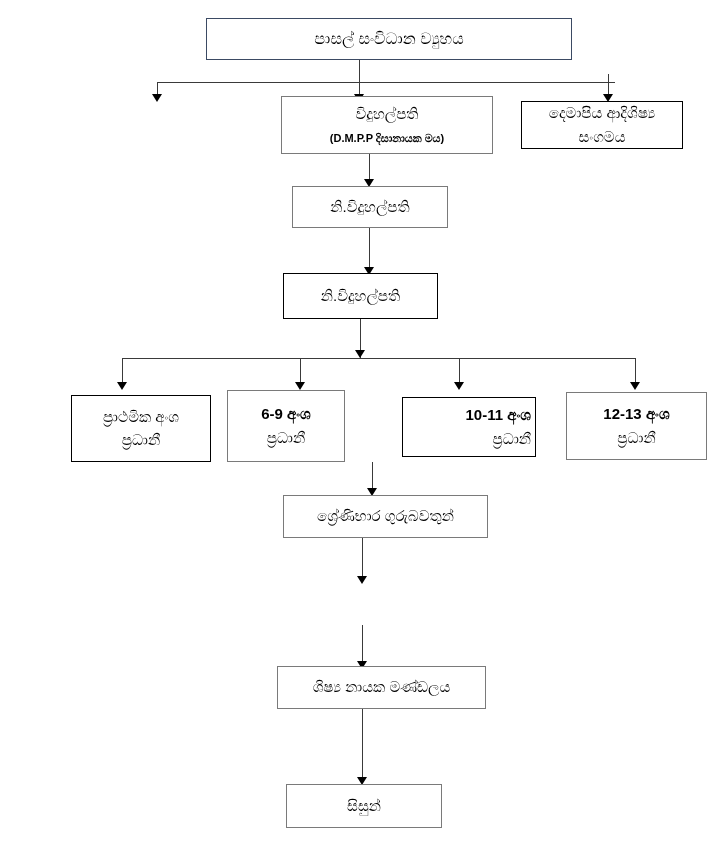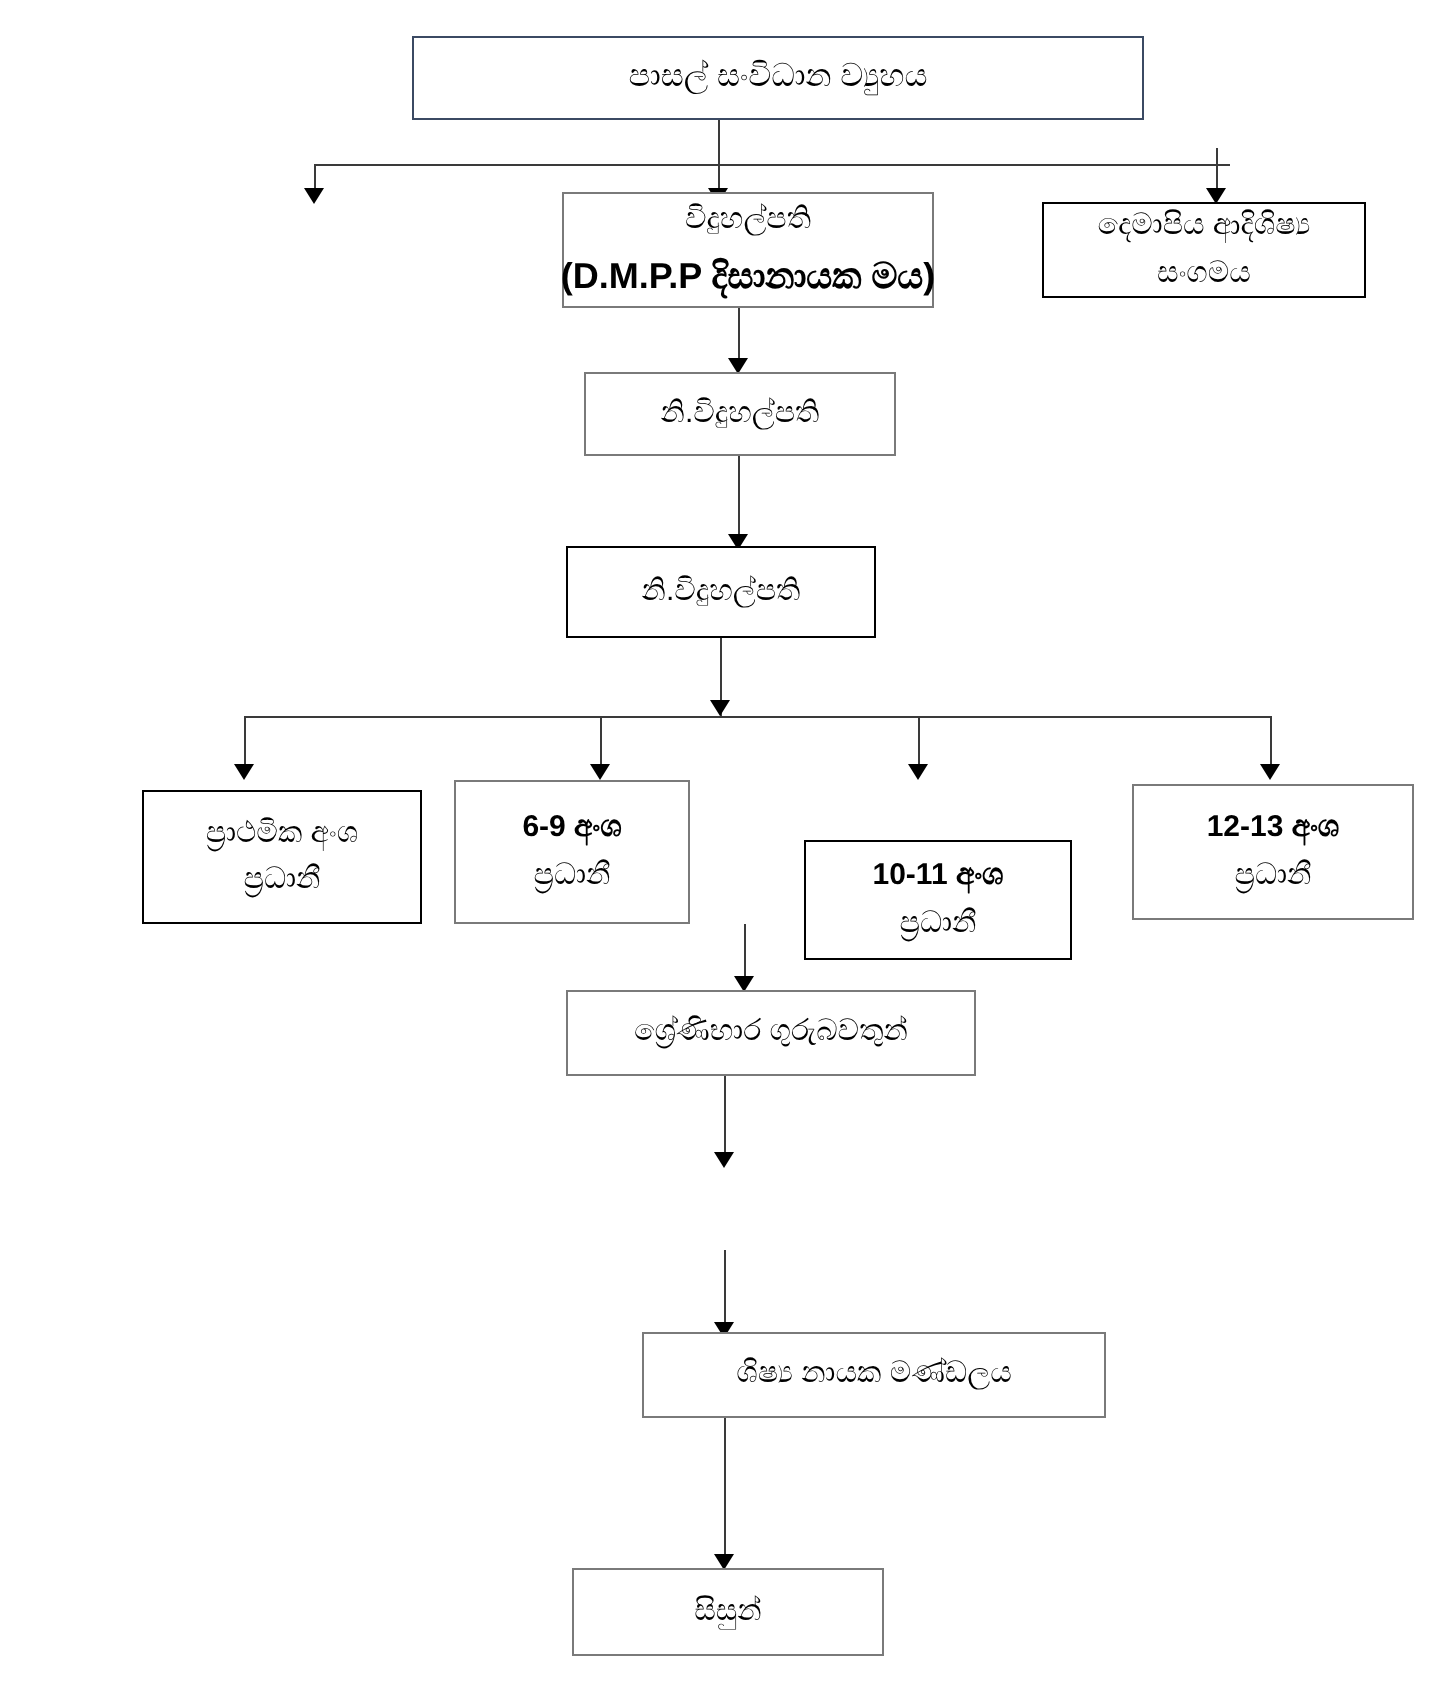--- a/index.html
+++ b/index.html
@@ -45,21 +45,21 @@
     white-space: nowrap;
   }
   .node .line2 {
     display: block;
     white-space: nowrap;
     margin-top: 3px;
   }
   .node .sub {
     display: block;
     white-space: nowrap;
-    font-size: 18px;
+    font-size: 11px;
     font-weight: bold;
     margin-top: 6px;
   }
   .node.bold-num .line1 {
     font-weight: bold;
   }
   .title-node {
     font-size: 16px;
   }
   
@@ -98,21 +98,21 @@
   <div class="conn-v" style="left:157px; top:82px; height:14px;"></div>
   <div class="arrow-down" style="left:152px; top:94px;"></div>
 
   <div class="conn-v" style="left:359px; top:82px; height:14px;"></div>
   <div class="arrow-down" style="left:354px; top:94px;"></div>
 
   <div class="conn-v" style="left:608px; top:74px; height:22px;"></div>
   <div class="arrow-down" style="left:603px; top:94px;"></div>
 
 
-  <div class="node grey" style="left:281px; top:96px; width:186px; height:58px;">
+  <div class="node grey" style="left:281px; top:96px; width:212px; height:58px;">
     <span class="line1">විදුහල්පති</span>
     <span class="sub">(D.M.P.P දිසානායක මය)</span>
   </div>
 
   <div class="node dark" style="left:521px; top:101px; width:162px; height:48px;">
     <span class="line1">දෙමාපිය ආදිශිෂ්‍ය</span>
     <span class="line2">සංගමය</span>
   </div>
 
   <div class="conn-v" style="left:369px; top:154px; height:27px;"></div>
@@ -148,21 +148,21 @@
   <div class="node dark" style="left:55px; top:395px; width:140px; height:67px;margin-left:16px;">
     <span class="line1">ප්‍රාථමික අංශ</span>
     <span class="line2">ප්‍රධානී</span>
   </div>
 
   <div class="node grey bold-num" style="left:227px; top:390px; width:118px; height:72px;">
     <span class="line1">6-9 අංශ</span>
     <span class="line2">ප්‍රධානී</span>
   </div>
 
-  <div class="node dark bold-num" style="left:402px; top:420px; width:134px; height:60px;">
+  <div class="node dark bold-num" style="left:402px; top:397px; width:134px; height:60px;align-items:flex-end;">
     <span class="line1">10-11 අංශ</span>
     <span class="line2">ප්‍රධානී</span>
   </div>
 
   <div class="node grey bold-num" style="left:566px; top:392px; width:141px; height:68px;">
     <span class="line1">12-13 අංශ</span>
     <span class="line2">ප්‍රධානී</span>
   </div>
 
   <div class="conn-v" style="left:372px; top:462px; height:30px;"></div>
@@ -172,21 +172,21 @@
     <span class="line1">ශ්‍රේණිභාර ගුරුබවතුන්</span>
   </div>
 
   <div class="conn-v" style="left:362px; top:538px; height:42px;"></div>
   <div class="arrow-down" style="left:357px; top:576px;"></div>
 
 
   <div class="conn-v" style="left:362px; top:625px; height:40px;"></div>
   <div class="arrow-down" style="left:357px; top:661px;"></div>
 
-  <div class="node grey" style="left:277px; top:666px; width:232px; height:43px;margin-left:44px;">
+  <div class="node grey" style="left:277px; top:666px; width:209px; height:43px;">
     <span class="line1">ශිෂ්‍ය නායක මණ්ඩලය</span>
   </div>
 
   <div class="conn-v" style="left:362px; top:709px; height:74px;"></div>
   <div class="arrow-down" style="left:357px; top:777px;"></div>
 
   <div class="node grey" style="left:286px; top:784px; width:156px; height:44px;">
     <span class="line1">සිසුන්</span>
   </div>
 

